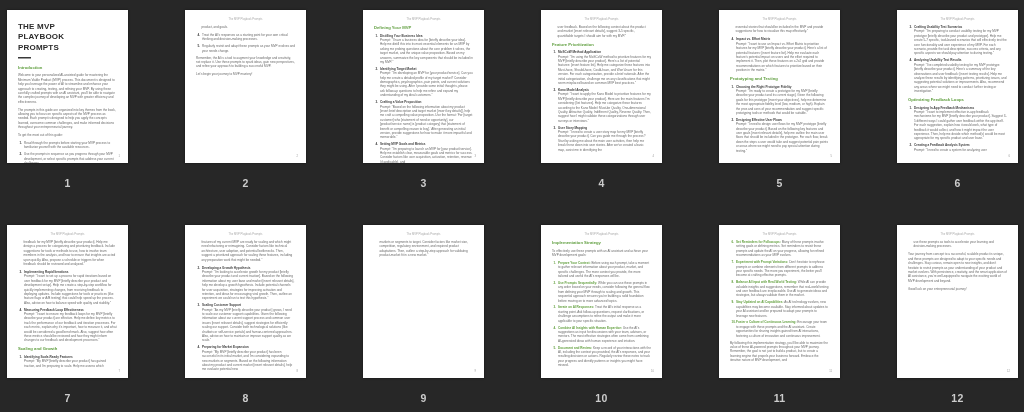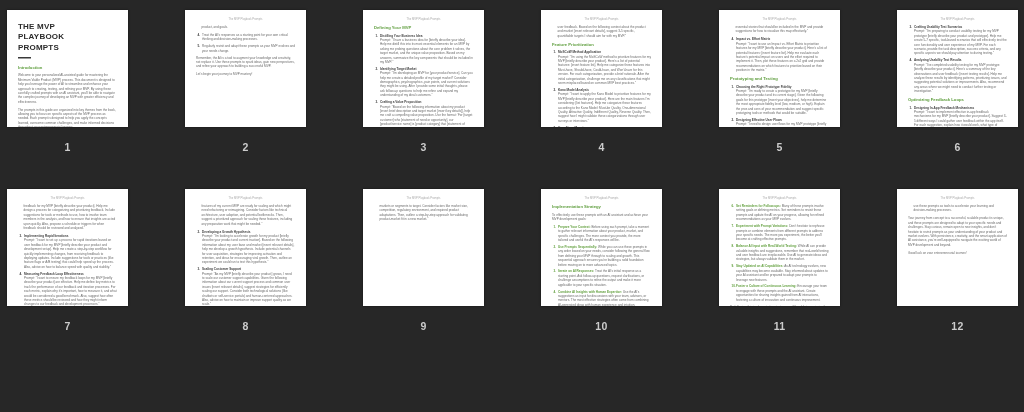--- a/index.html
+++ b/index.html
@@ -6,21 +6,21 @@
   body{
     width:1024px;height:412px;overflow:hidden;
     background:#272727;
     font-family:"Liberation Sans", sans-serif;
   }
   .grid{padding:10px 0 0 7px;}
   .row{display:flex;gap:57px;}
   .row + .row{margin-top:36px;}
   .cell{width:121px;display:flex;flex-direction:column;align-items:center;flex:0 0 auto;}
   .page{
-    width:121px;height:117px;background:#ffffff;position:relative;overflow:hidden;
+    width:121px;height:153px;background:#ffffff;position:relative;overflow:hidden;
     box-shadow:0 0 2px rgba(0,0,0,0.55);cursor:pointer;
   }
   .page-inner{
     width:242px;height:306px;transform:scale(0.5);transform-origin:top left;
     padding:14px 22px 14px 22px;box-sizing:border-box;position:relative;
     color:#6a6a6a;font-size:6.2px;line-height:1.42;
   }
   .page-label{
     margin-top:14px;font-size:10.5px;font-weight:bold;color:#cccccc;
     text-align:center;letter-spacing:0.3px;

